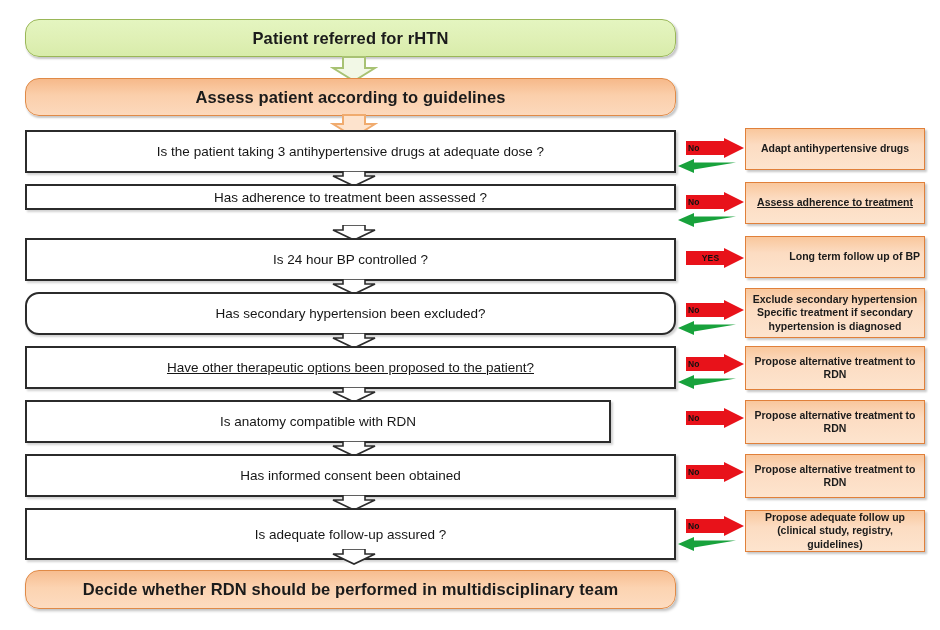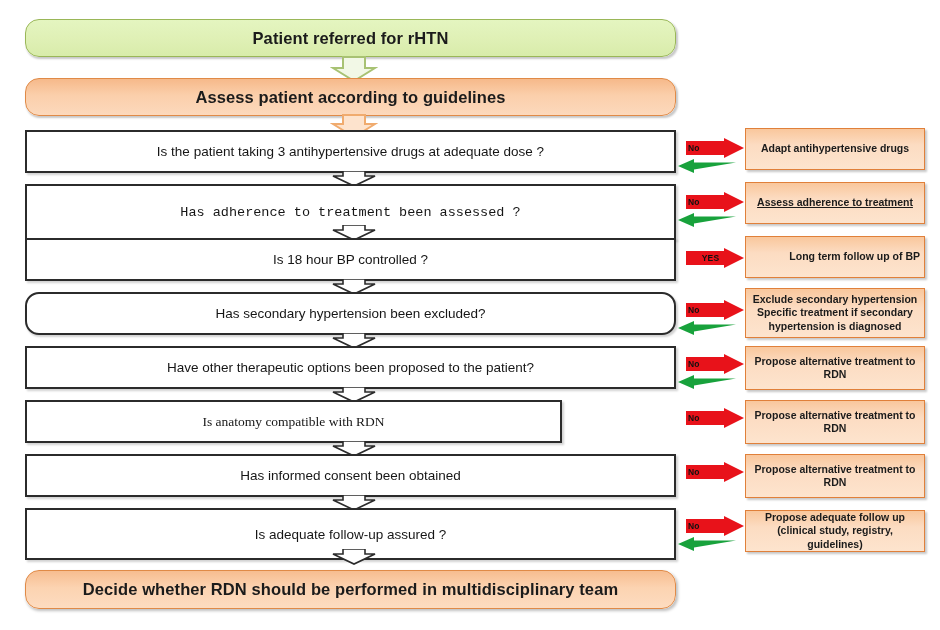--- a/index.html
+++ b/index.html
@@ -112,40 +112,40 @@
        <polygon points="0,3 38,3 38,0 58,10 38,20 38,17 0,17" fill="#e8121a"></polygon>
      </svg>
      <span class="lbl">No</span>
       </div>
       <div class="green-arrow" style="left: 678px; top: 159px; width: 58px; height: 14px;"><svg width="58" height="14" viewBox="0 0 58 14">
          <polygon points="58,3.5 16,3.5 16,0 0,7 16,14 16,10.5" fill="#18a23c"></polygon>
        </svg></div>
       <div class="abs sidebox" style="left: 745px; top: 128px; width: 180px; height: 42px;">
         <span>Adapt antihypertensive drugs</span>
       </div>
-      <div class="abs qbox" style="left: 25px; top: 184px; width: 651px; height: 56px; font-family: Liberation Mono, monospace;">
+      <div class="abs qbox" style="left: 25px; top: 184px; width: 651px; height: 26px;">
         <span>Has adherence to treatment been assessed ?</span>
       </div>
       <svg class="abs down-conn" width="48" height="16" viewBox="0 0 48 16" style="left: 330px; top: 225px;">
         <polygon points="13,0 35,0 35,5 45,5 24,15 3,5 13,5" fill="#ffffff" stroke="#2b2b2b" stroke-width="1.6"></polygon>
       </svg>
       <div class="red-arrow" style="left: 686px; top: 192px; width: 58px; height: 20px;">
         <svg width="58" height="20" viewBox="0 0 58 20" style="position:absolute;left:0;top:0;">
        <polygon points="0,3 38,3 38,0 58,10 38,20 38,17 0,17" fill="#e8121a"></polygon>
      </svg>
      <span class="lbl">No</span>
       </div>
       <div class="green-arrow" style="left: 678px; top: 213px; width: 58px; height: 14px;"><svg width="58" height="14" viewBox="0 0 58 14">
          <polygon points="58,3.5 16,3.5 16,0 0,7 16,14 16,10.5" fill="#18a23c"></polygon>
        </svg></div>
       <div class="abs sidebox" style="left: 745px; top: 182px; width: 180px; height: 42px; text-decoration: underline;">
         <span>Assess adherence to treatment</span>
       </div>
       <div class="abs qbox" style="left: 25px; top: 238px; width: 651px; height: 43px;">
-        <span>Is 18 hour BP controlled ?</span>
+        <span>Is 24 hour BP controlled ?</span>
       </div>
       <svg class="abs down-conn" width="48" height="16" viewBox="0 0 48 16" style="left: 330px; top: 279px;">
         <polygon points="13,0 35,0 35,5 45,5 24,15 3,5 13,5" fill="#ffffff" stroke="#2b2b2b" stroke-width="1.6"></polygon>
       </svg>
       <div class="red-arrow yes" style="left: 686px; top: 248px; width: 58px; height: 20px;">
         <svg width="58" height="20" viewBox="0 0 58 20" style="position:absolute;left:0;top:0;">
        <polygon points="0,3 38,3 38,0 58,10 38,20 38,17 0,17" fill="#e8121a"></polygon>
      </svg>
      <span class="lbl">YES</span>
       </div>
@@ -163,39 +163,39 @@
        <polygon points="0,3 38,3 38,0 58,10 38,20 38,17 0,17" fill="#e8121a"></polygon>
      </svg>
      <span class="lbl">No</span>
       </div>
       <div class="green-arrow" style="left: 678px; top: 321px; width: 58px; height: 14px;"><svg width="58" height="14" viewBox="0 0 58 14">
          <polygon points="58,3.5 16,3.5 16,0 0,7 16,14 16,10.5" fill="#18a23c"></polygon>
        </svg></div>
       <div class="abs sidebox" style="left: 745px; top: 288px; width: 180px; height: 50px;">
         <span>Exclude secondary hypertension<br>Specific treatment if secondary<br>hypertension is diagnosed</span>
       </div>
-      <div class="abs qbox" style="left: 25px; top: 346px; width: 651px; height: 43px;">
+      <div class="abs qbox" style="left: 25px; top: 346px; width: 651px; height: 43px; text-decoration: underline;">
         <span>Have  other therapeutic options been  proposed to the patient?</span>
       </div>
       <svg class="abs down-conn" width="48" height="16" viewBox="0 0 48 16" style="left: 330px; top: 387px;">
         <polygon points="13,0 35,0 35,5 45,5 24,15 3,5 13,5" fill="#ffffff" stroke="#2b2b2b" stroke-width="1.6"></polygon>
       </svg>
       <div class="red-arrow" style="left: 686px; top: 354px; width: 58px; height: 20px;">
         <svg width="58" height="20" viewBox="0 0 58 20" style="position:absolute;left:0;top:0;">
        <polygon points="0,3 38,3 38,0 58,10 38,20 38,17 0,17" fill="#e8121a"></polygon>
      </svg>
      <span class="lbl">No</span>
       </div>
       <div class="green-arrow" style="left: 678px; top: 375px; width: 58px; height: 14px;"><svg width="58" height="14" viewBox="0 0 58 14">
          <polygon points="58,3.5 16,3.5 16,0 0,7 16,14 16,10.5" fill="#18a23c"></polygon>
        </svg></div>
       <div class="abs sidebox" style="left: 745px; top: 346px; width: 180px; height: 44px;">
         <span>Propose alternative treatment to<br>RDN</span>
       </div>
-      <div class="abs qbox" style="left: 25px; top: 400px; width: 537px; height: 43px; font-family: Liberation Serif, serif;">
+      <div class="abs qbox" style="left: 25px; top: 400px; width: 586px; height: 43px;">
         <span>Is anatomy compatible with RDN</span>
       </div>
       <svg class="abs down-conn" width="48" height="16" viewBox="0 0 48 16" style="left: 330px; top: 441px;">
         <polygon points="13,0 35,0 35,5 45,5 24,15 3,5 13,5" fill="#ffffff" stroke="#2b2b2b" stroke-width="1.6"></polygon>
       </svg>
       <div class="red-arrow" style="left: 686px; top: 408px; width: 58px; height: 20px;">
         <svg width="58" height="20" viewBox="0 0 58 20" style="position:absolute;left:0;top:0;">
        <polygon points="0,3 38,3 38,0 58,10 38,20 38,17 0,17" fill="#e8121a"></polygon>
      </svg>
      <span class="lbl">No</span>

